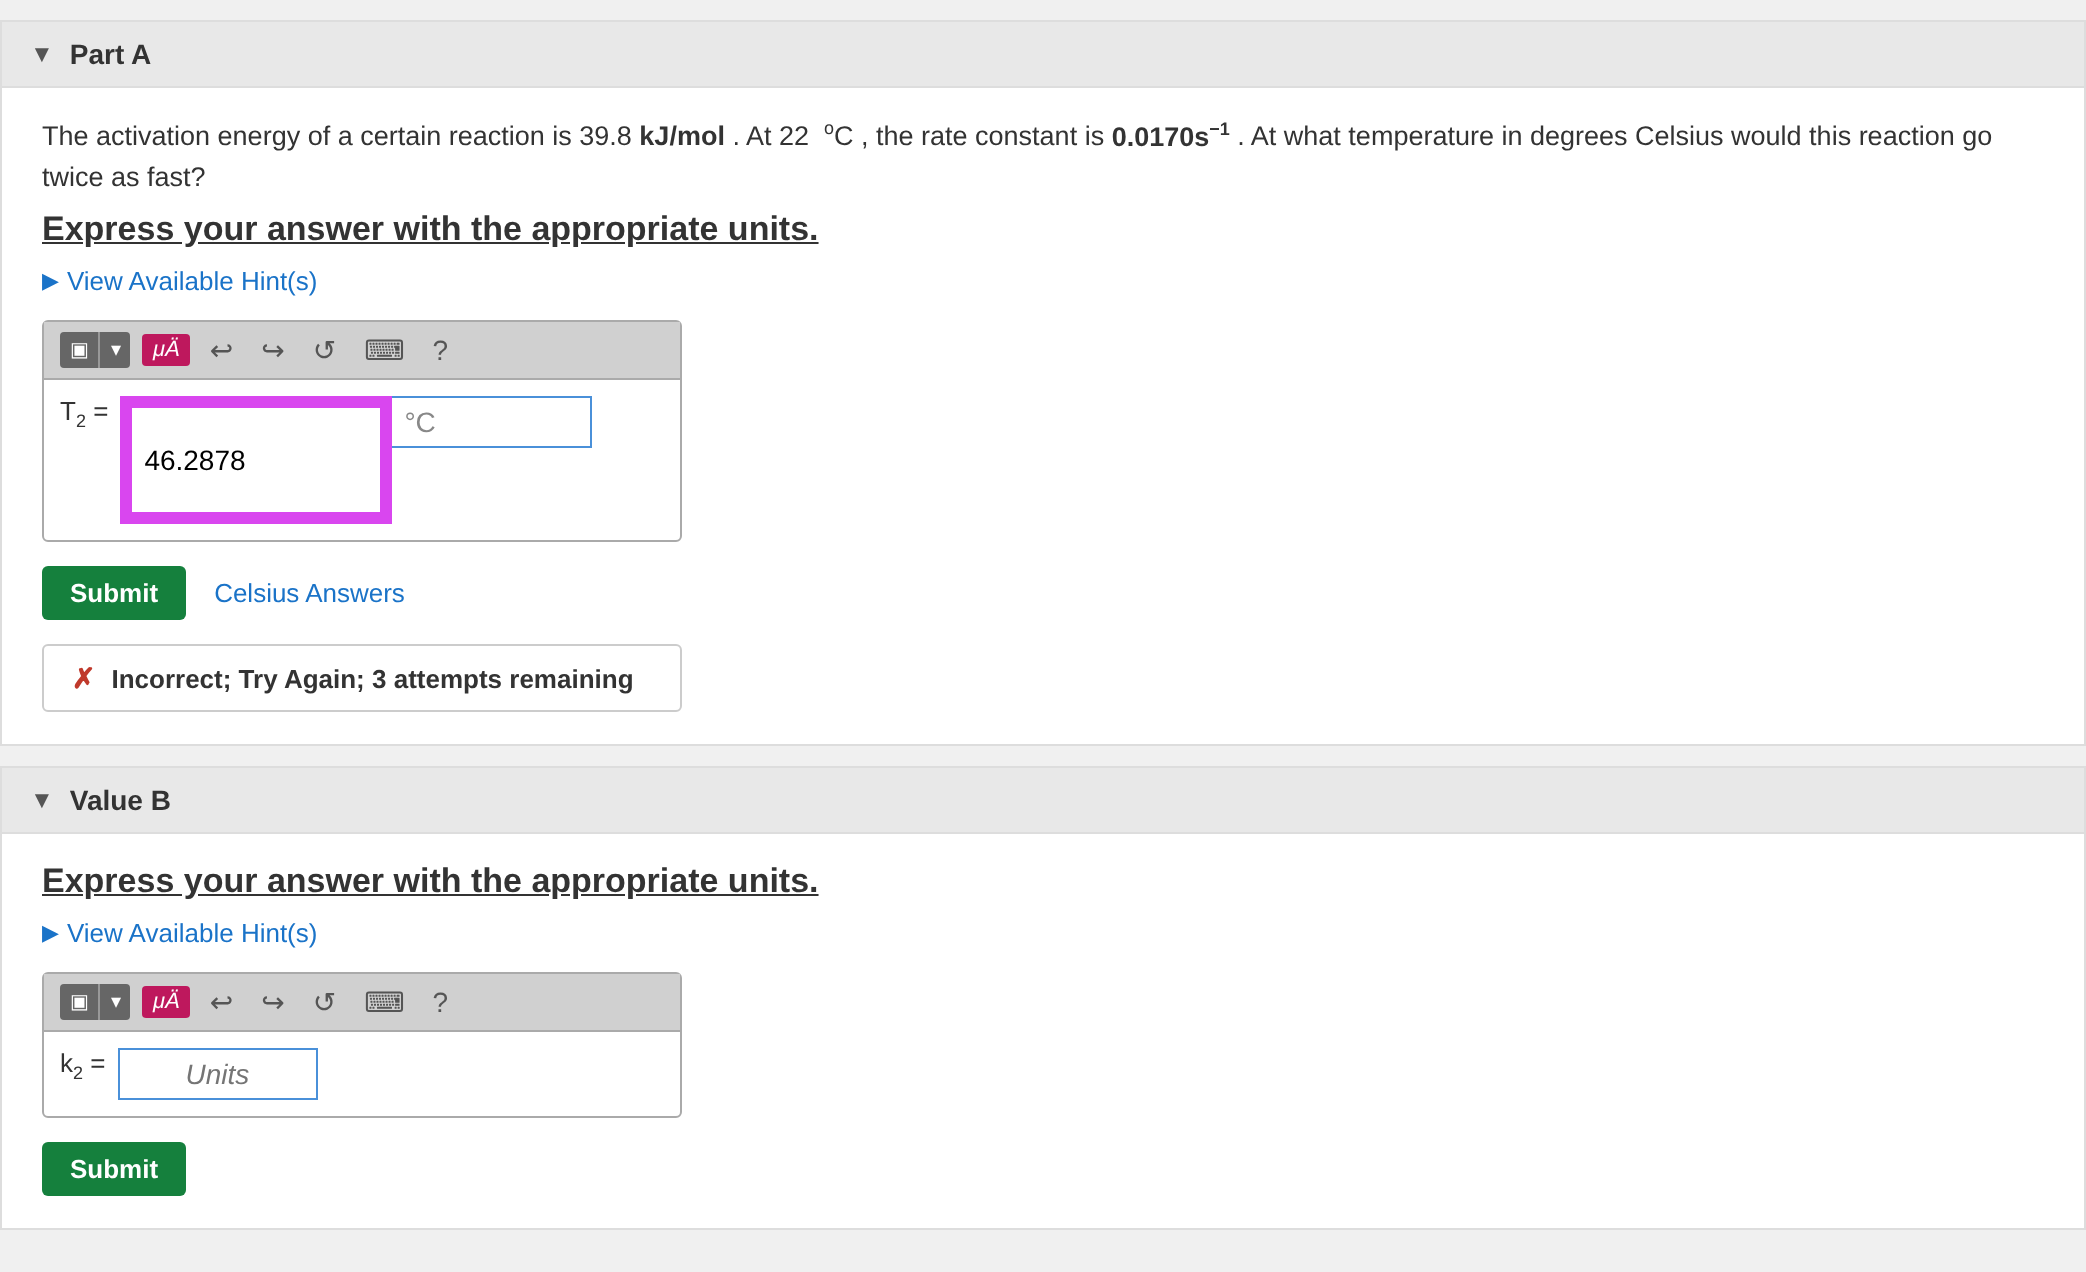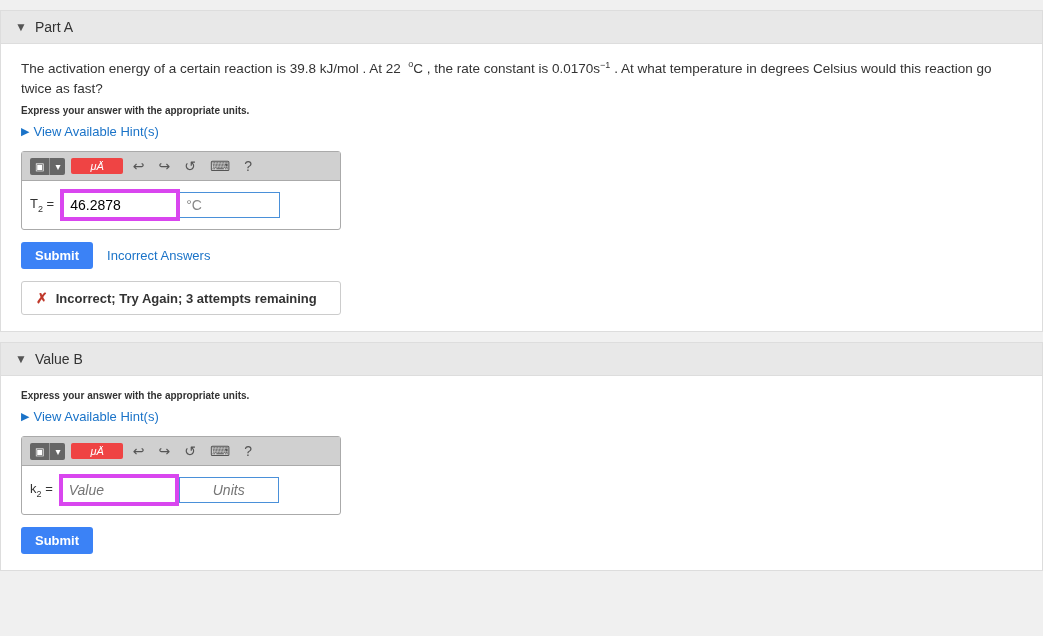--- a/index.html
+++ b/index.html
@@ -27,37 +27,38 @@
       display: flex;
       align-items: center;
       gap: 8px;
     }
     .part-header .arrow {
       font-size: 12px;
       color: #555;
       cursor: pointer;
     }
     .part-header .part-title {
-      font-weight: normal;
+      font-weight: bold;
       font-size: 14px;
     }
     .part-body {
       padding: 14px 20px 16px 20px;
     }
     .question-text {
       font-size: 13.5px;
       color: #333;
       line-height: 1.5;
       margin-bottom: 6px;
     }
-    .bold-text { font-weight: normal; }
+    .bold-text { font-weight: bold; }
     .express-text {
       font-weight: bold;
-      font-size: 10px;
+      font-size: 17px;
       margin-bottom: 8px;
+      text-decoration: underline;
     }
     .hint-link {
       color: #1a73c8;
       font-size: 13px;
       cursor: pointer;
       display: flex;
       align-items: center;
       gap: 4px;
       margin-bottom: 12px;
       text-decoration: none;
@@ -118,53 +119,53 @@
     .toolbar-icon-btn {
       background: none;
       border: none;
       cursor: pointer;
       font-size: 14px;
       color: #555;
       padding: 2px 4px;
     }
     .input-row {
       display: flex;
-      align-items: center;
+      align-items: flex-start;
       padding: 8px;
       gap: 0;
     }
     .input-label {
       font-size: 13px;
       margin-right: 6px;
       white-space: nowrap;
     }
     .value-input {
-      border: 4px solid #d946ef;
-      padding: 4px 6px;
-      font-size: 14px;
-      width: 120px;
+      border: 6px solid #d946ef;
+      padding: 18px 6px;
+      font-size: 14px;
+      width: 136px;
       outline: none;
     }
     .units-input {
       border: 1px solid #4a90d9;
       border-left: none;
       padding: 4px 6px;
       font-size: 14px;
       width: 100px;
       outline: none;
       color: #888;
     }
     .submit-row {
       display: flex;
       align-items: center;
       gap: 14px;
       margin-top: 12px;
     }
     .submit-btn {
-      background: #3b82f6;
+      background: #15803d;
       color: #fff;
       border: none;
       border-radius: 3px;
       padding: 6px 14px;
       font-size: 13px;
       cursor: pointer;
       font-weight: bold;
     }
     .prev-answers-link {
       color: #1a73c8;
@@ -190,25 +191,25 @@
     }
     .feedback-text {
       font-size: 13px;
       font-weight: bold;
       color: #333;
     }
     sup { font-size: 9px; }
     sub { font-size: 9px; }
     .mu-btn {
       font-size: 11px;
-      background: #ef4444;
+      background: #be185d;
       color: #fff;
       border: none;
       border-radius: 2px;
-      padding: 2px 19px;
+      padding: 2px 5px;
       cursor: pointer;
       font-style: italic;
     }
   </style>
 </head>
 <body>
 
 <div class="page-wrapper">
 
   <div class="part-section">
@@ -243,21 +244,21 @@
         <div class="input-row">
           <span class="input-label">T<sub>2</sub> =</span>
           <input class="value-input" type="text" value="46.2878" style="">
           <input class="units-input" type="text" value="°C" style="">
         </div>
       </div>
 
       
       <div class="submit-row">
         <button class="submit-btn">Submit</button>
-        <a class="prev-answers-link">Incorrect Answers</a>
+        <a class="prev-answers-link">Celsius Answers</a>
       </div>
 
       
       <div class="feedback-box">
         <span class="feedback-icon">✗</span>
         <span class="feedback-text">Incorrect; Try Again; 3 attempts remaining</span>
       </div>
 
     </div>
   </div>
@@ -283,21 +284,20 @@
           </span>
           <button class="mu-btn">μÄ</button>
           <button class="toolbar-icon-btn">↩</button>
           <button class="toolbar-icon-btn">↪</button>
           <button class="toolbar-icon-btn">↺</button>
           <button class="toolbar-icon-btn">⌨</button>
           <button class="toolbar-icon-btn">?</button>
         </div>
         <div class="input-row">
           <span class="input-label">k<sub>2</sub> =</span>
-          <input class="value-input" type="text" placeholder="Value" style="color: rgb(170, 170, 170); font-style: italic;">
           <input class="units-input" type="text" placeholder="Units" style="border-left: 1px solid rgb(74, 144, 217); color: rgb(170, 170, 170); font-style: italic; padding-left: 33px;">
         </div>
       </div>
 
       
       <div class="submit-row">
         <button class="submit-btn">Submit</button>
       </div>
 
     </div>

